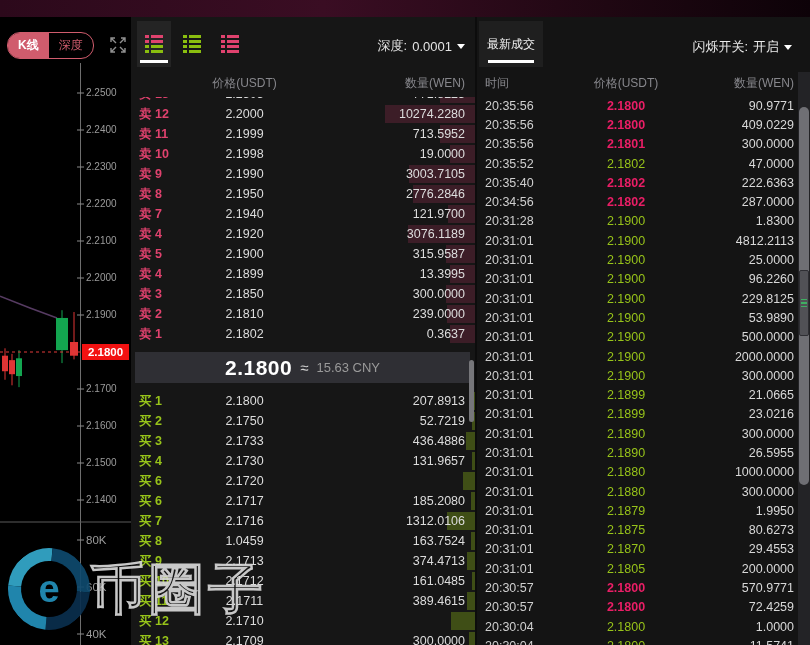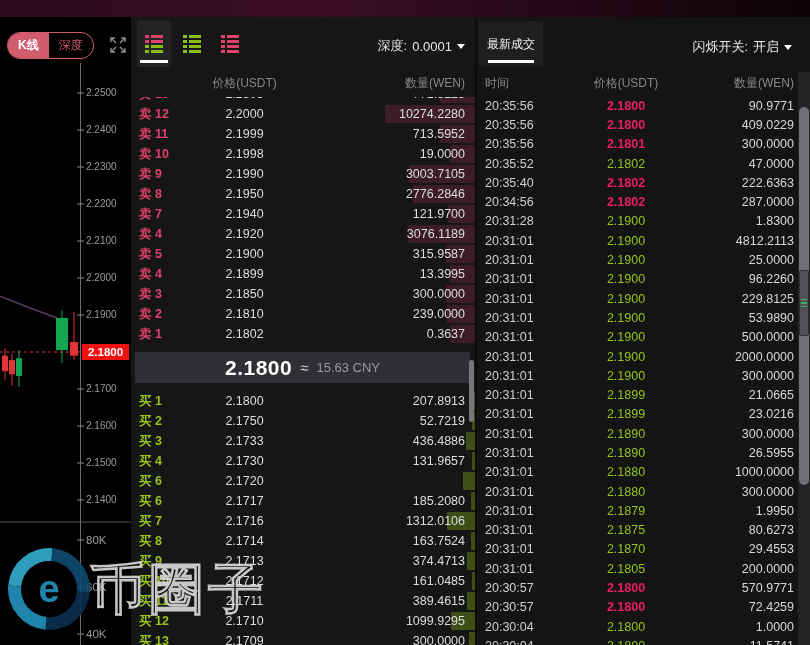--- a/index.html
+++ b/index.html
@@ -356,21 +356,21 @@
           </div>
           <div class="ob-row">
             <div class="depth-bar bid" style="width: 28.2082px;"></div>
             <span class="ob-label bid">买 7</span>
             <span class="ob-price">2.1716</span>
             <span class="ob-amt">1312.0106</span>
           </div>
           <div class="ob-row">
             <div class="depth-bar bid" style="width: 3.52068px;"></div>
             <span class="ob-label bid">买 8</span>
-            <span class="ob-price">2.1714</span>
+            <span class="ob-price">1.0459</span>
             <span class="ob-amt">163.7524</span>
           </div>
           <div class="ob-row">
             <div class="depth-bar bid" style="width: 8.05113px;"></div>
             <span class="ob-label bid">买 9</span>
             <span class="ob-price">2.1713</span>
             <span class="ob-amt">374.4713</span>
           </div>
           <div class="ob-row">
             <div class="depth-bar bid" style="width: 3.46254px;"></div>
@@ -381,21 +381,20 @@
           <div class="ob-row">
             <div class="depth-bar bid" style="width: 8.37342px;"></div>
             <span class="ob-label bid">买 11</span>
             <span class="ob-price">2.1711</span>
             <span class="ob-amt">389.4615</span>
           </div>
           <div class="ob-row">
             <div class="depth-bar bid" style="width: 23.6485px;"></div>
             <span class="ob-label bid">买 12</span>
             <span class="ob-price">2.1710</span>
-            <span class="ob-amt">1099.9295</span>
           </div>
           <div class="ob-row">
             <div class="depth-bar bid" style="width: 6.45px;"></div>
             <span class="ob-label bid">买 13</span>
             <span class="ob-price">2.1709</span>
             <span class="ob-amt">300.0000</span>
           </div>
         </div>
     </div>
     <div class="ob-thumb"></div>

